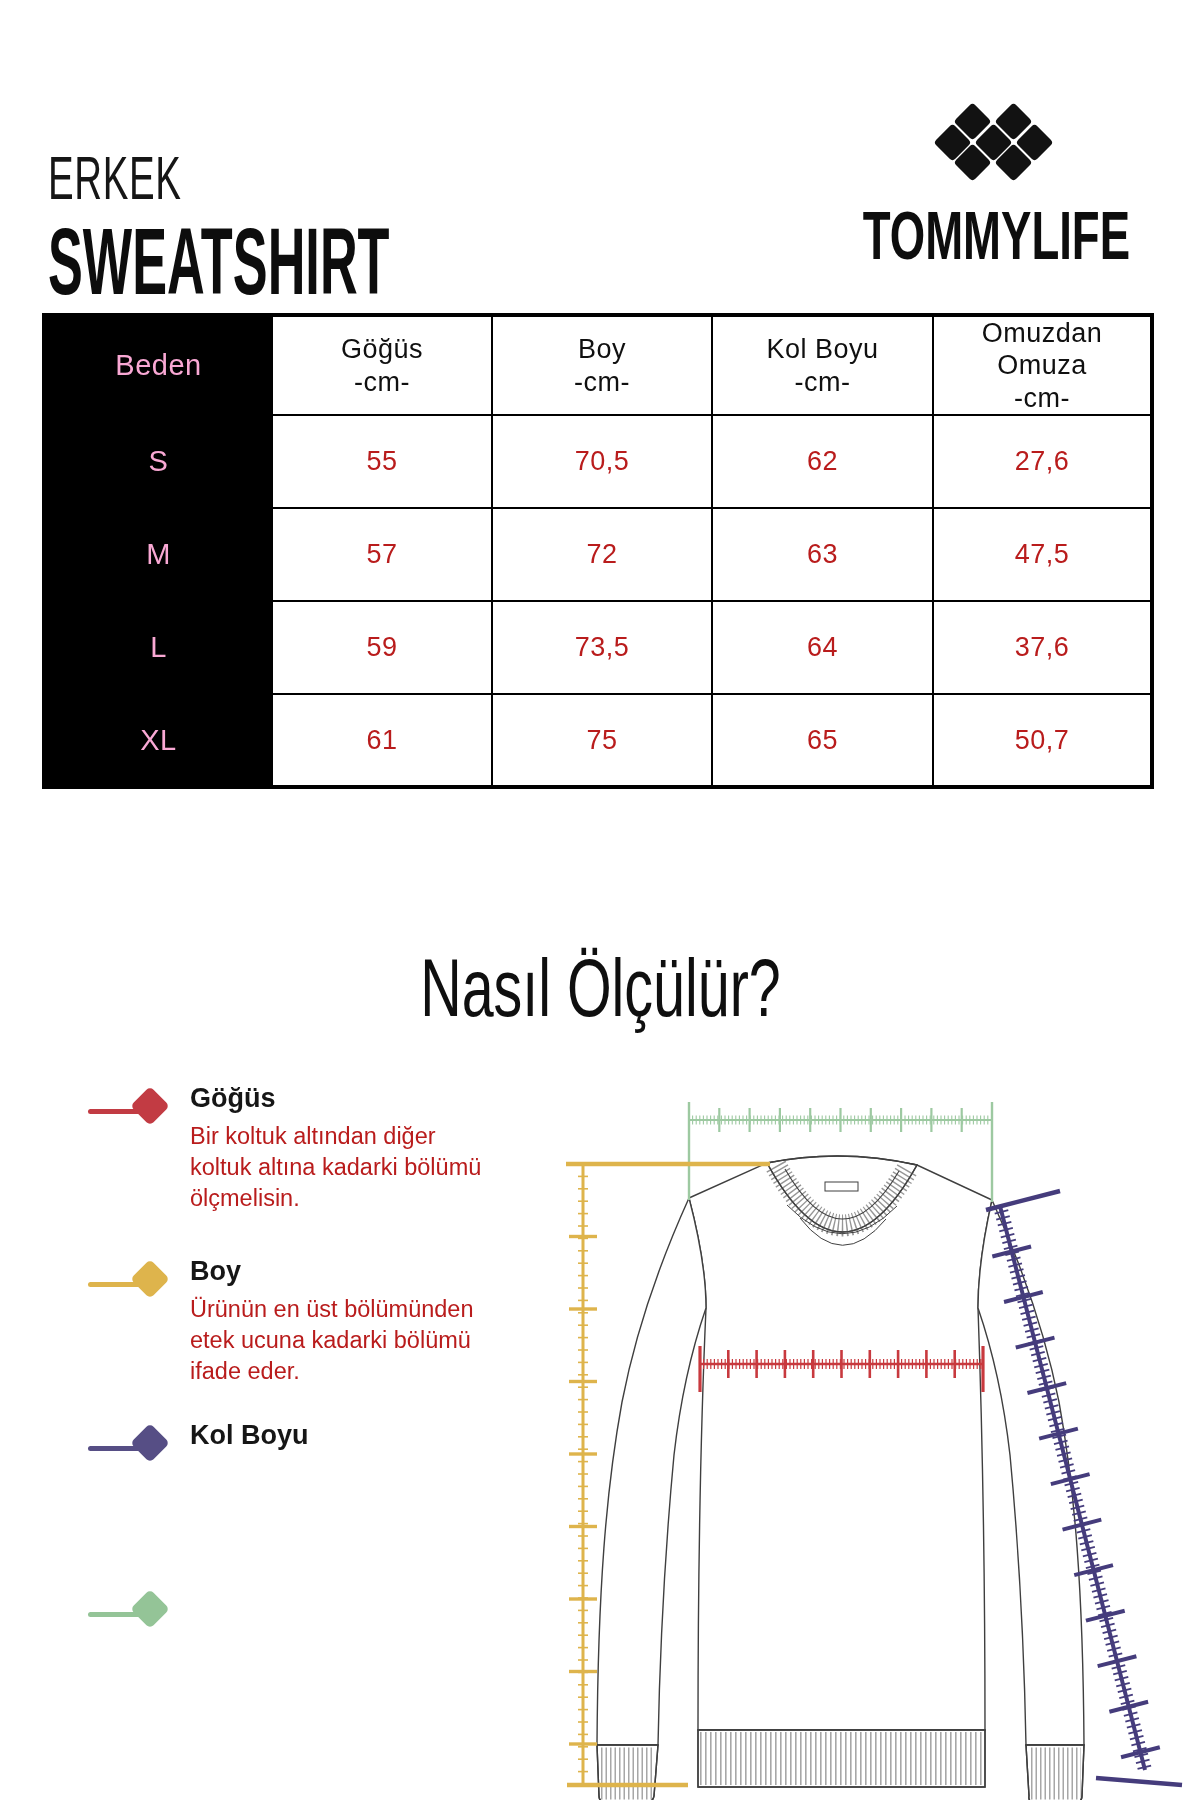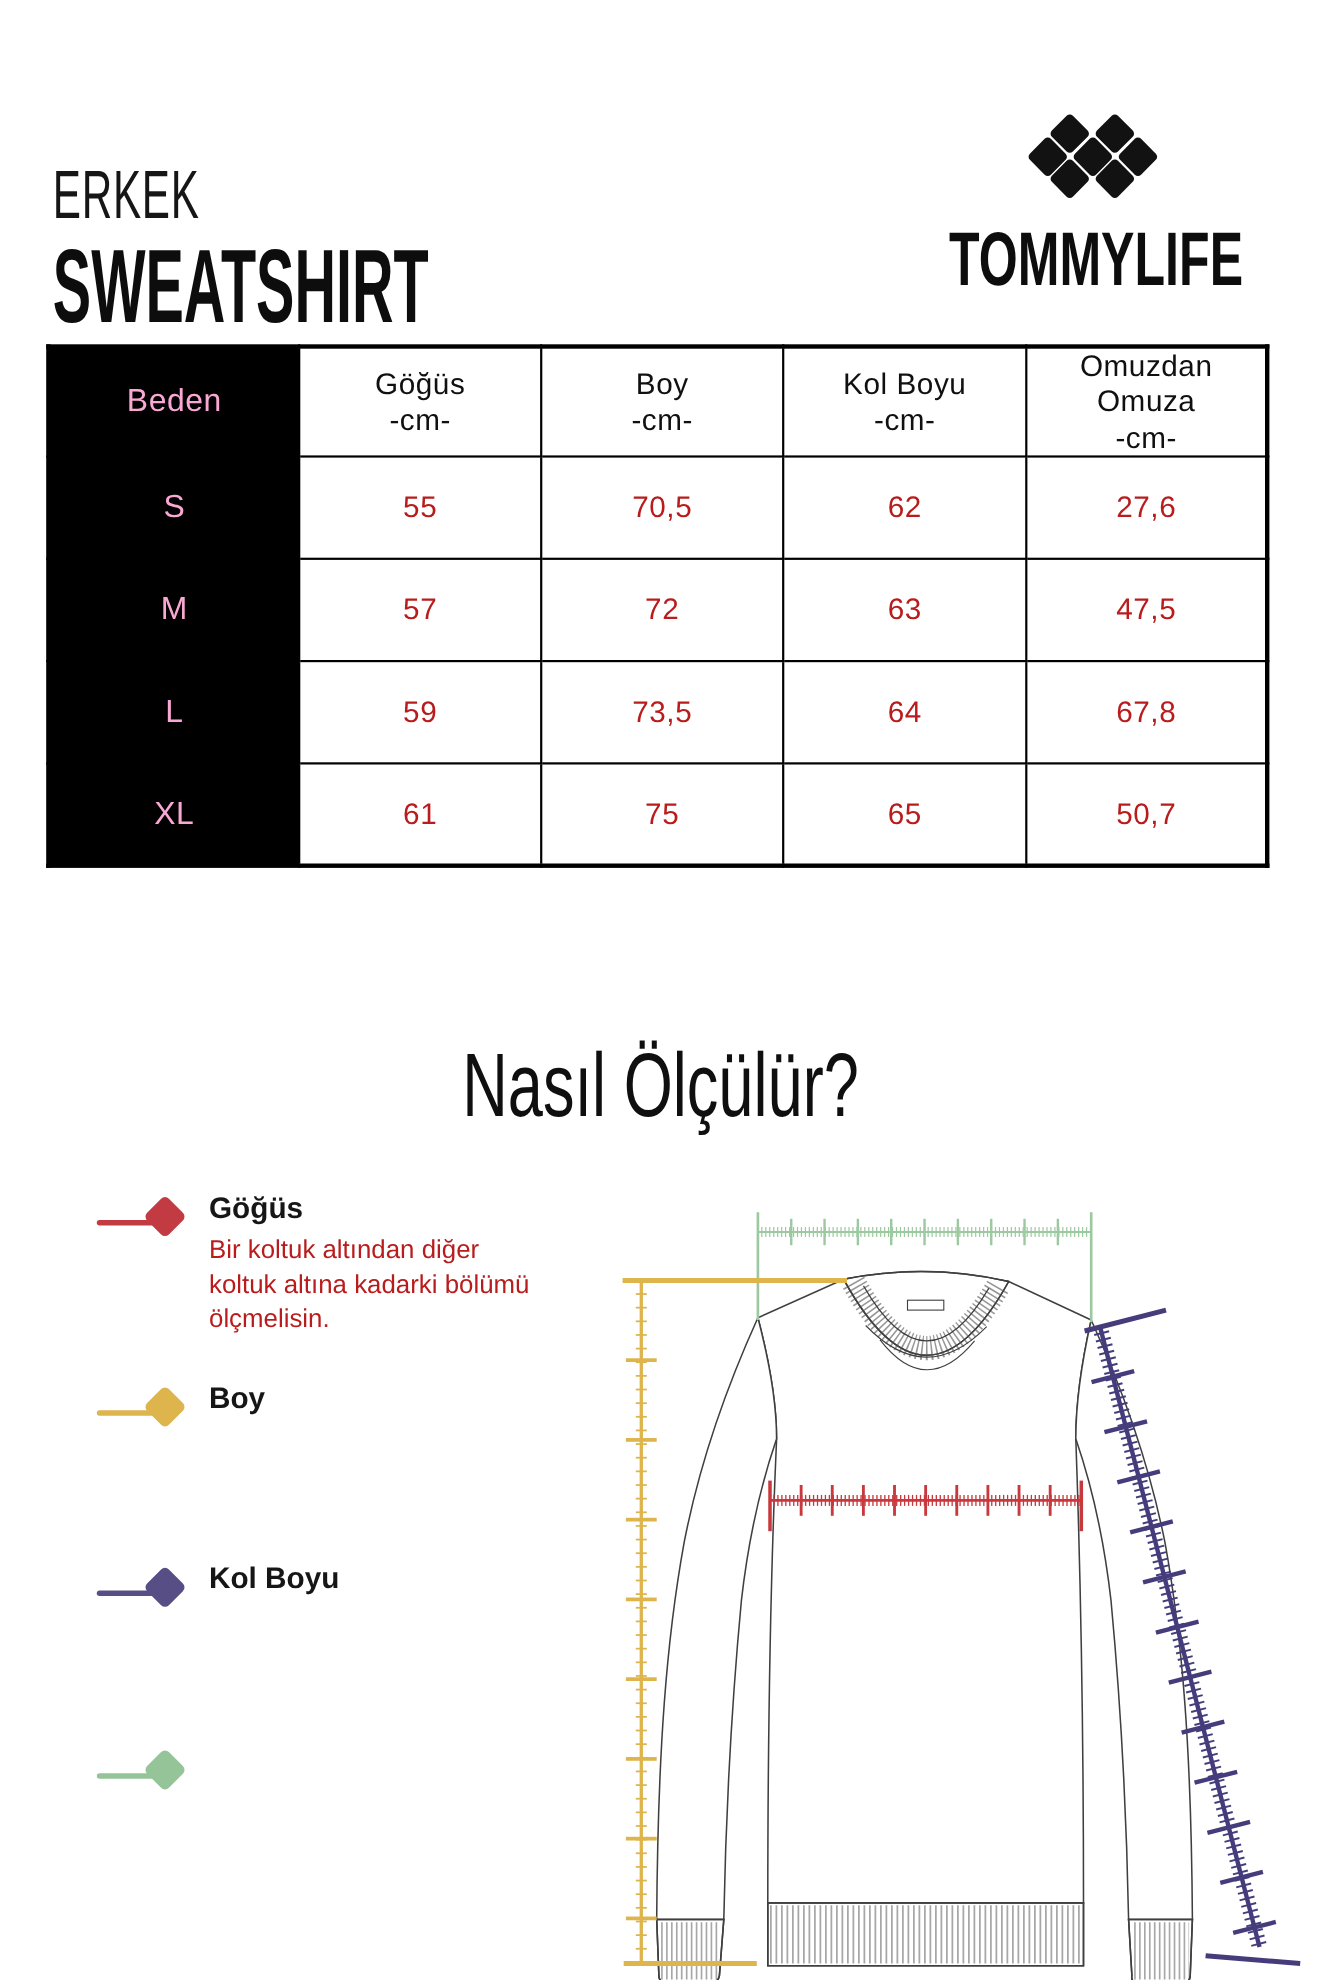--- a/index.html
+++ b/index.html
@@ -95,21 +95,21 @@
         <td>57</td>
         <td>72</td>
         <td>63</td>
         <td>47,5</td>
       </tr>
       <tr class="row">
         <td class="size-col">L</td>
         <td>59</td>
         <td>73,5</td>
         <td>64</td>
-        <td>67,8</td>
+        <td>37,6</td>
       </tr>
       <tr class="row">
         <td class="size-col">XL</td>
         <td>61</td>
         <td>75</td>
         <td>65</td>
         <td>50,7</td>
       </tr>
     </tbody>
   </table>
@@ -131,20 +131,23 @@
     </div>
   </div>
 
   <div class="legend-item" style="top:1256px">
     <div class="l-icon">
       <span class="l-stem" style="background: rgb(222, 180, 76);"></span>
       <span class="l-diamond" style="background: rgb(222, 180, 76);"></span>
     </div>
     <div class="l-text">
       <div class="l-title">Boy</div>
+      <div class="l-desc">Ürünün en üst bölümünden
+etek ucuna kadarki bölümü
+ifade eder.</div>
     </div>
   </div>
 
   <div class="legend-item" style="top:1420px">
     <div class="l-icon">
       <span class="l-stem" style="background: rgb(86, 78, 133);"></span>
       <span class="l-diamond" style="background: rgb(86, 78, 133);"></span>
     </div>
     <div class="l-text">
       <div class="l-title">Kol Boyu</div>

